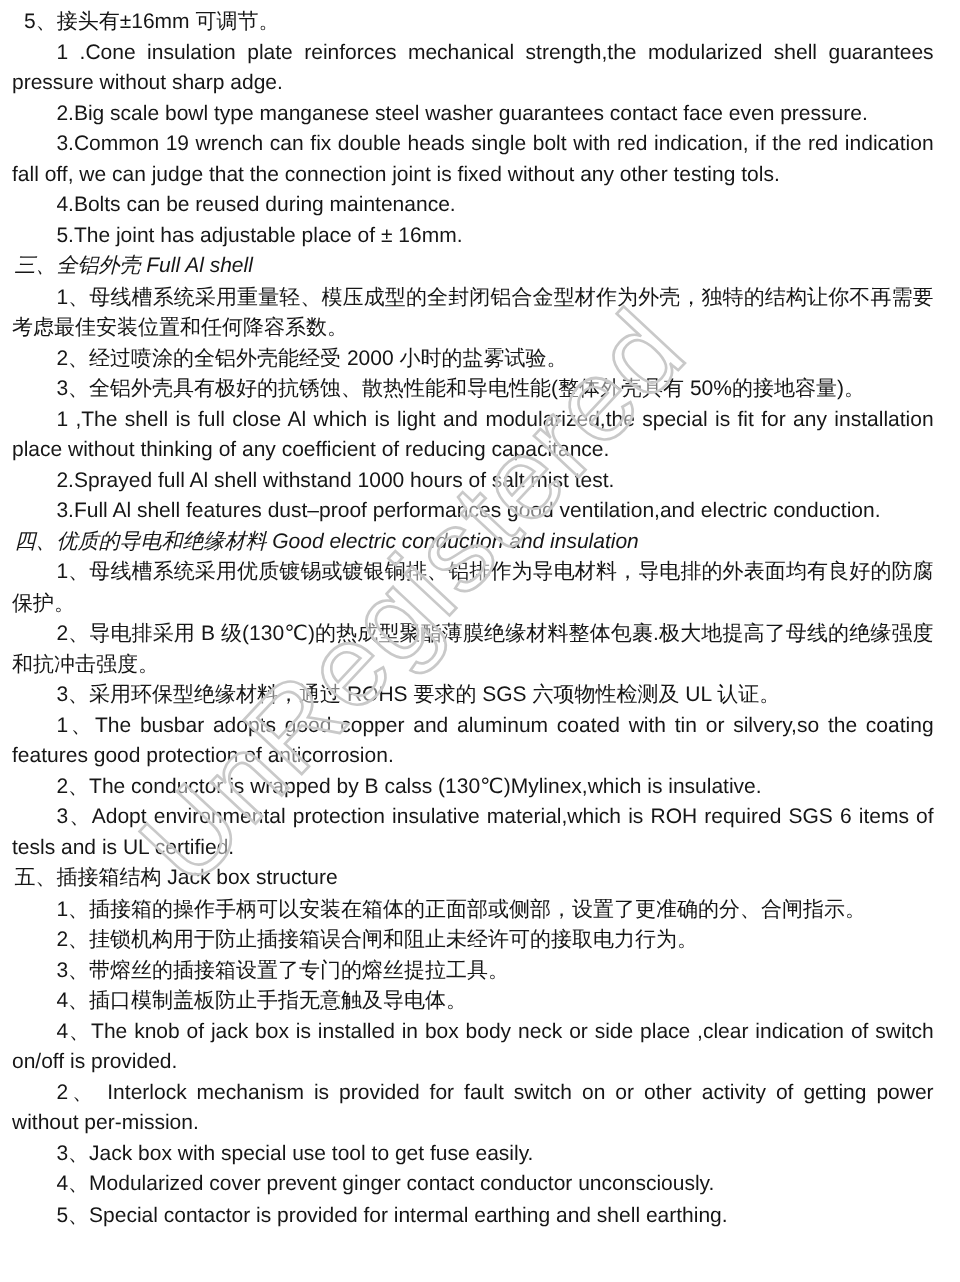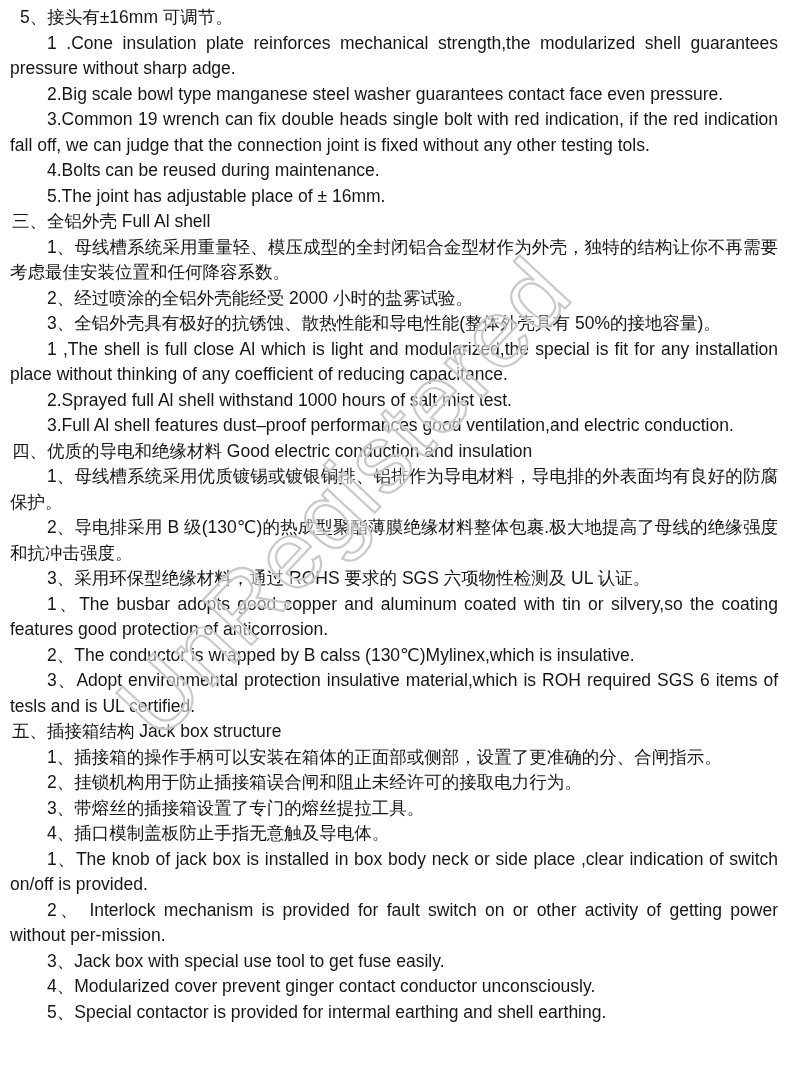--- a/index.html
+++ b/index.html
@@ -23,21 +23,21 @@
     line-height: 25.5px;
     color: #161616;
   }
   .page p {
     margin: 0;
     text-align: justify;
   }
   .lead    { text-indent: 10px; }
   .item    { text-indent: 37px; }
   .heading { text-indent: 2px; }
-  .gap     { margin-top: 18px; }
+  .gap     { margin-top: 18px; font-style: italic; }
   .watermark-layer {
     position: absolute;
     left: 0; top: 0;
     width: 800px; height: 1068px;
     z-index: 2;
     pointer-events: none;
   }
   .watermark-layer text {
     font-family: "Liberation Sans", "DejaVu Sans", sans-serif;
     font-size: 96px;
@@ -73,18 +73,18 @@
     <p class="item" lang="zh">2、导电排采用 B 级(130℃)的热成型聚酯薄膜绝缘材料整体包裹.极大地提高了母线的绝缘强度和抗冲击强度。</p>
     <p class="item" lang="zh">3、采用环保型绝缘材料，通过 ROHS 要求的 SGS 六项物性检测及 UL 认证。</p>
     <p class="item" lang="en">1、The busbar adopts good copper and aluminum coated with tin or silvery,so the coating features good protection of anticorrosion.</p>
     <p class="item" lang="en">2、The conductor is wrapped by B calss (130℃)Mylinex,which is insulative.</p>
     <p class="item" lang="en">3、Adopt environmental protection insulative material,which is ROH required SGS 6 items of tesls and is UL certified.</p>
     <p class="heading" lang="zh-en">五、插接箱结构 Jack box structure</p>
     <p class="item" lang="zh">1、插接箱的操作手柄可以安装在箱体的正面部或侧部，设置了更准确的分、合闸指示。</p>
     <p class="item" lang="zh">2、挂锁机构用于防止插接箱误合闸和阻止未经许可的接取电力行为。</p>
     <p class="item" lang="zh">3、带熔丝的插接箱设置了专门的熔丝提拉工具。</p>
     <p class="item" lang="zh">4、插口模制盖板防止手指无意触及导电体。</p>
-    <p class="item" lang="en">1、The knob of jack box is installed in box body neck or side place ,clear indication of switch on/off is provided.</p>
+    <p class="item" lang="en">4、The knob of jack box is installed in box body neck or side place ,clear indication of switch on/off is provided.</p>
     <p class="item" lang="en">2、 Interlock mechanism is provided for fault switch on or other activity of getting power without per-mission.</p>
     <p class="item" lang="en">3、Jack box with special use tool to get fuse easily.</p>
     <p class="item" lang="en">4、Modularized cover prevent ginger contact conductor unconsciously.</p>
     <p class="item" lang="en">5、Special contactor is provided for intermal earthing and shell earthing.</p>
   </div>
 
 </body></html>

